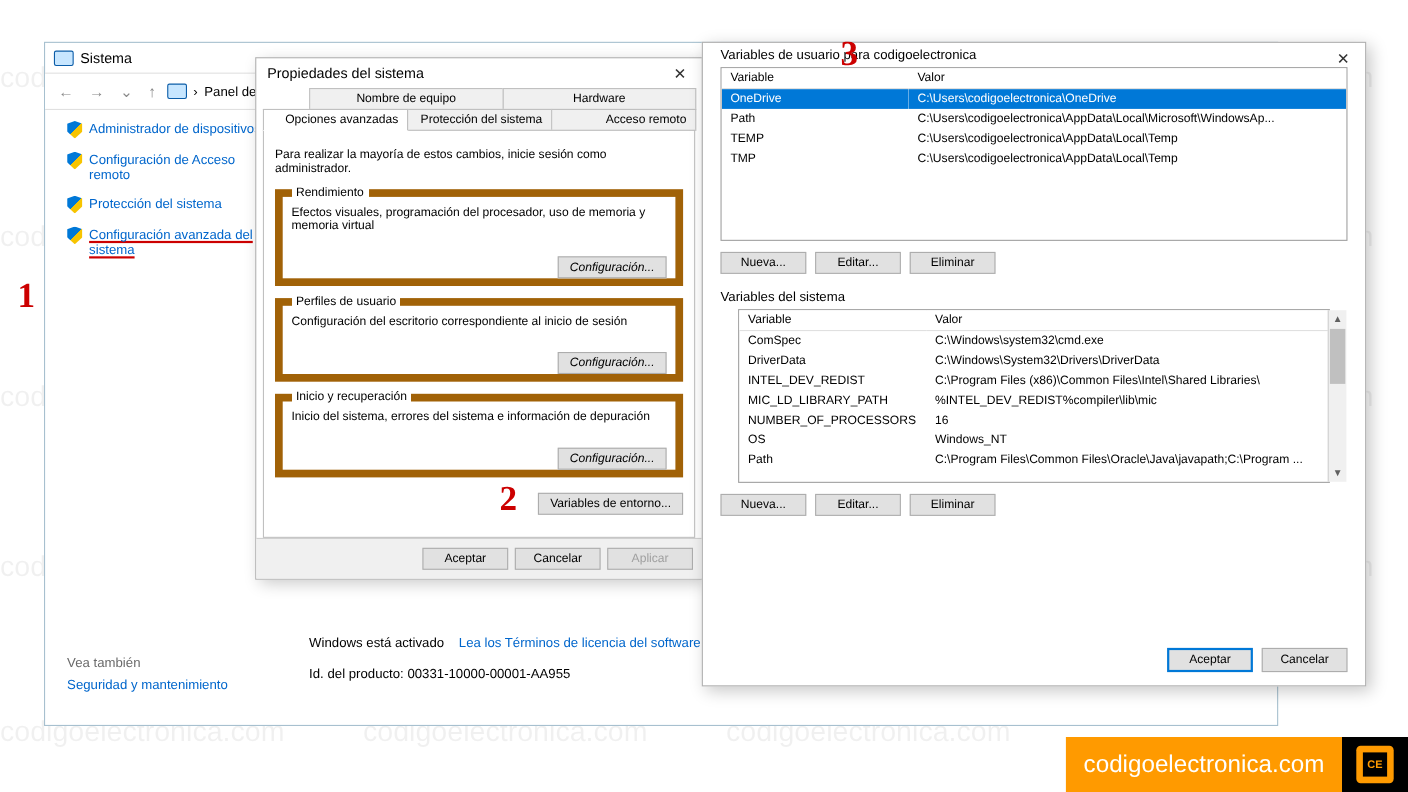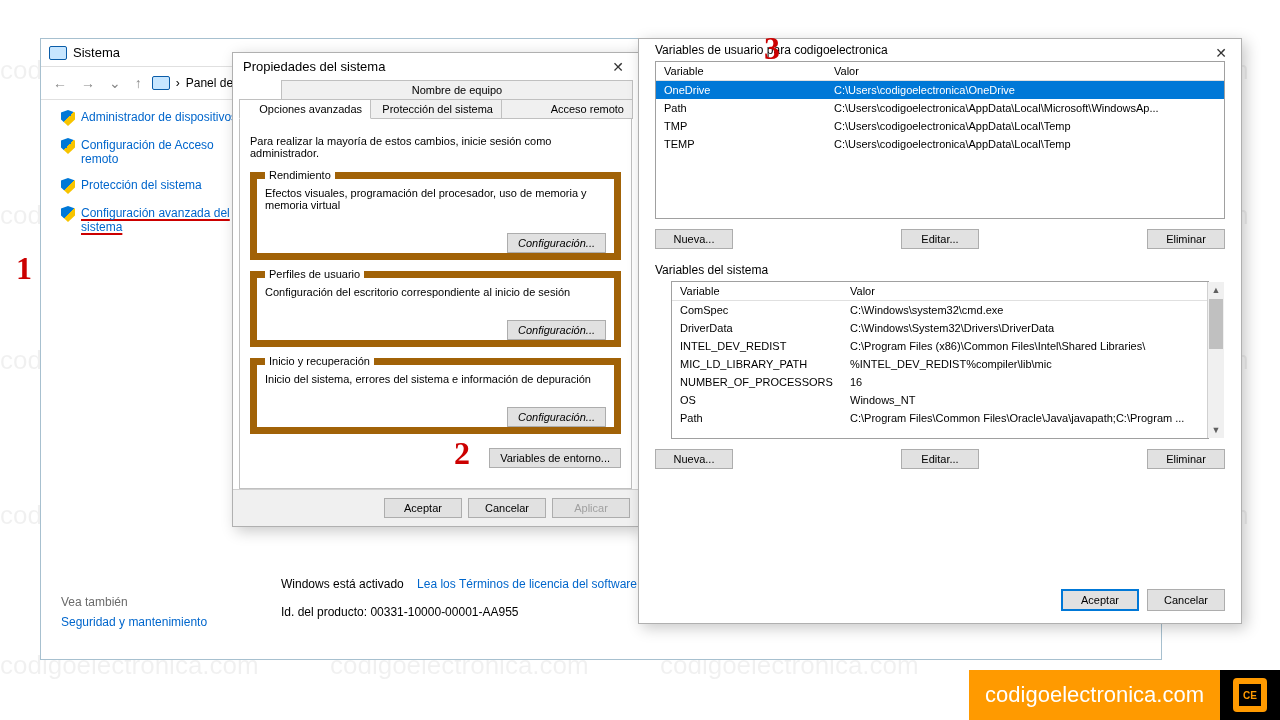--- a/index.html
+++ b/index.html
@@ -246,21 +246,21 @@
   overflow: hidden;
   text-overflow: ellipsis;
 }
 .listview tr.sel td {
   background: #0078d7;
   color: #fff;
 }
 .btnrow {
   margin: 10px 16px 14px;
   display: flex;
-  justify-content: space-between;
+  justify-content: flex-start;
   gap: 8px;
 }
 .sys-list-wrapper {
   margin: 0 16px;
   position: relative;
 }
 .sys-list-wrapper .scrollbar {
   position: absolute;
   right: 1px;
   top: 1px;
@@ -403,20 +403,21 @@
     <a>Seguridad y mantenimiento</a>
   </div>
 </div>
 
 <div class="dialog props">
   <div class="dlg-title">Propiedades del sistema</div>
   <div class="dlg-close">✕</div>
   <div class="tabs">
     <div style="display:flex;width:100%;padding-left:42px;">
       <div class="tab row1">Nombre de equipo</div>
+      <div class="tab row1">Hardware</div>
     </div>
     <div style="display:flex;width:100%;">
       <div class="tab row2 active">Opciones avanzadas</div>
       <div class="tab row2">Protección del sistema</div>
       <div class="tab row2">Acceso remoto</div>
     </div>
   </div>
   <div class="tab-body">
     <div class="intro">Para realizar la mayoría de estos cambios, inicie sesión como administrador.</div>
     <fieldset>
@@ -462,25 +463,25 @@
       </tr>
       <tr class="sel">
             <td>OneDrive</td>
             <td>C:\Users\codigoelectronica\OneDrive</td>
           </tr>
       <tr>
             <td>Path</td>
             <td>C:\Users\codigoelectronica\AppData\Local\Microsoft\WindowsAp...</td>
           </tr>
       <tr>
-            <td>TMP</td>
+            <td>TEMP</td>
             <td>C:\Users\codigoelectronica\AppData\Local\Temp</td>
           </tr>
       <tr>
-            <td>TEMP</td>
+            <td>TMP</td>
             <td>C:\Users\codigoelectronica\AppData\Local\Temp</td>
           </tr>
     </tbody>
       </table>
   </div>
   <div class="btnrow">
     <button class="winbtn">Nueva...</button>
     <button class="winbtn">Editar...</button>
     <button class="winbtn">Eliminar</button>
   </div>

